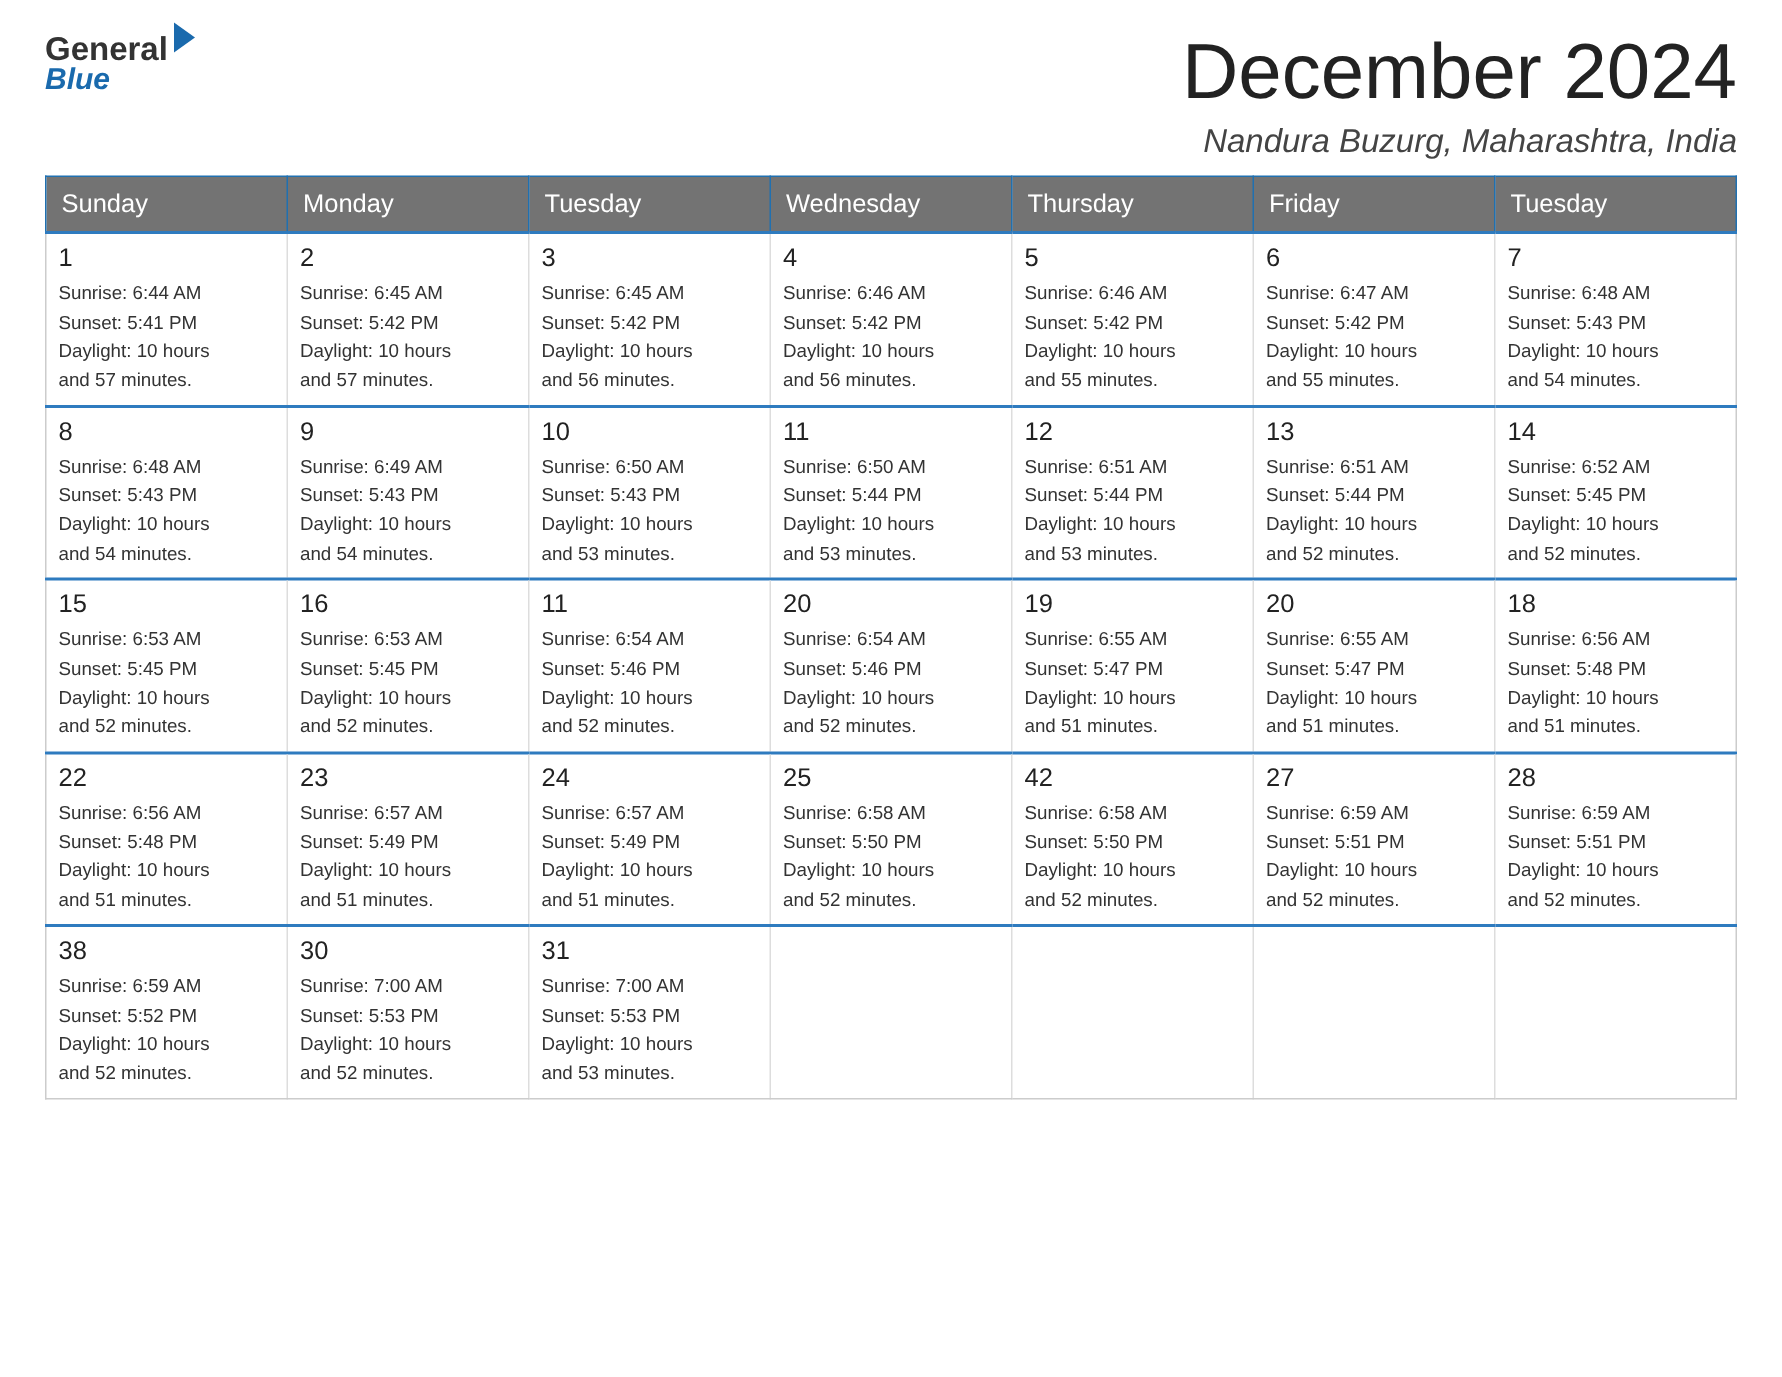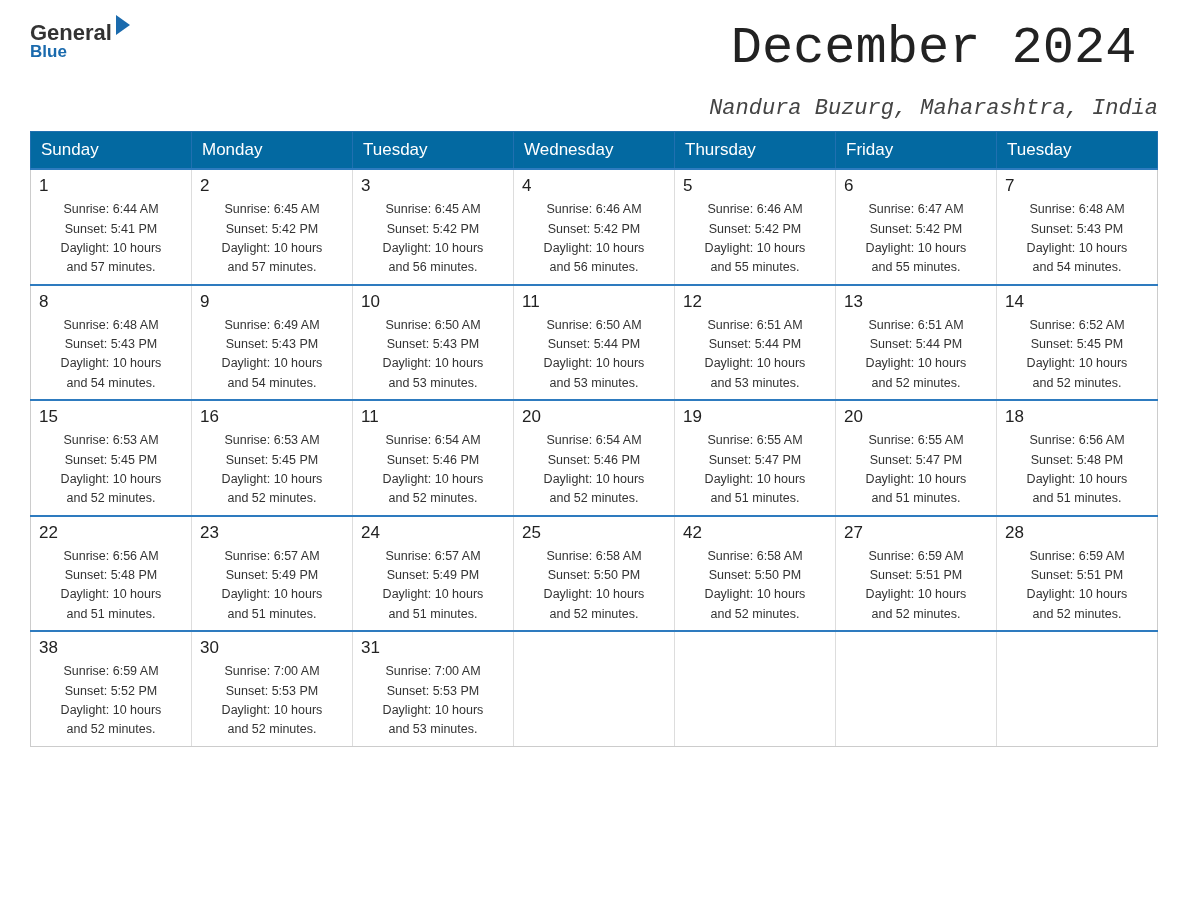--- a/index.html
+++ b/index.html
@@ -20,66 +20,66 @@
       display: flex;
       align-items: center;
       gap: 0;
     }
     .logo-text-general {
       font-size: 22px;
       font-weight: bold;
       color: #333;
     }
     .logo-text-blue {
-      font-size: 17px;
+      font-size: 20px;
       font-weight: bold;
       color: #1a6aad;
       display: block;
       margin-top: -4px;
+      font-style: italic;
     }
     .logo-arrow {
       width: 0;
       height: 0;
       border-left: 14px solid #1a6aad;
       border-top: 10px solid transparent;
       border-bottom: 10px solid transparent;
       margin-left: 4px;
       margin-top: -16px;
     }
     .logo-container {
       display: flex;
       flex-direction: column;
     }
     .logo-row {
       display: flex;
       align-items: center;
     }
     .title-section {
-      text-align: center;
-      font-family: Liberation Mono, monospace;
+      text-align: right;
     }
     .month-title {
       font-size: 52px;
       font-weight: normal;
       color: #222;
       line-height: 1.1;
     }
     .location-title {
       font-size: 22px;
       color: #444;
       font-style: italic;
-      margin-top: 19px;
+      margin-top: 4px;
     }
     .calendar-table {
       width: 100%;
       border-collapse: collapse;
       margin-top: 8px;
     }
     .calendar-table th {
-      background-color: #0369a1;
+      background-color: #737373;
       color: #fff;
       font-size: 17px;
       font-weight: normal;
       padding: 8px 10px;
       text-align: left;
       border: 1px solid #2070b0;
     }
     .calendar-table td {
       vertical-align: top;
       padding: 6px 8px;
@@ -99,21 +99,20 @@
       font-size: 17px;
       font-weight: normal;
       display: block;
       margin-bottom: 4px;
       color: #222;
     }
     .day-info {
       font-size: 12.5px;
       line-height: 1.55;
       color: #333;
-      text-align: center;
     }
     .empty-cell {
       background: #fff;
     }
   </style>
 </head>
 <body>
 
 <div class="header-section">
   <div class="logo">

